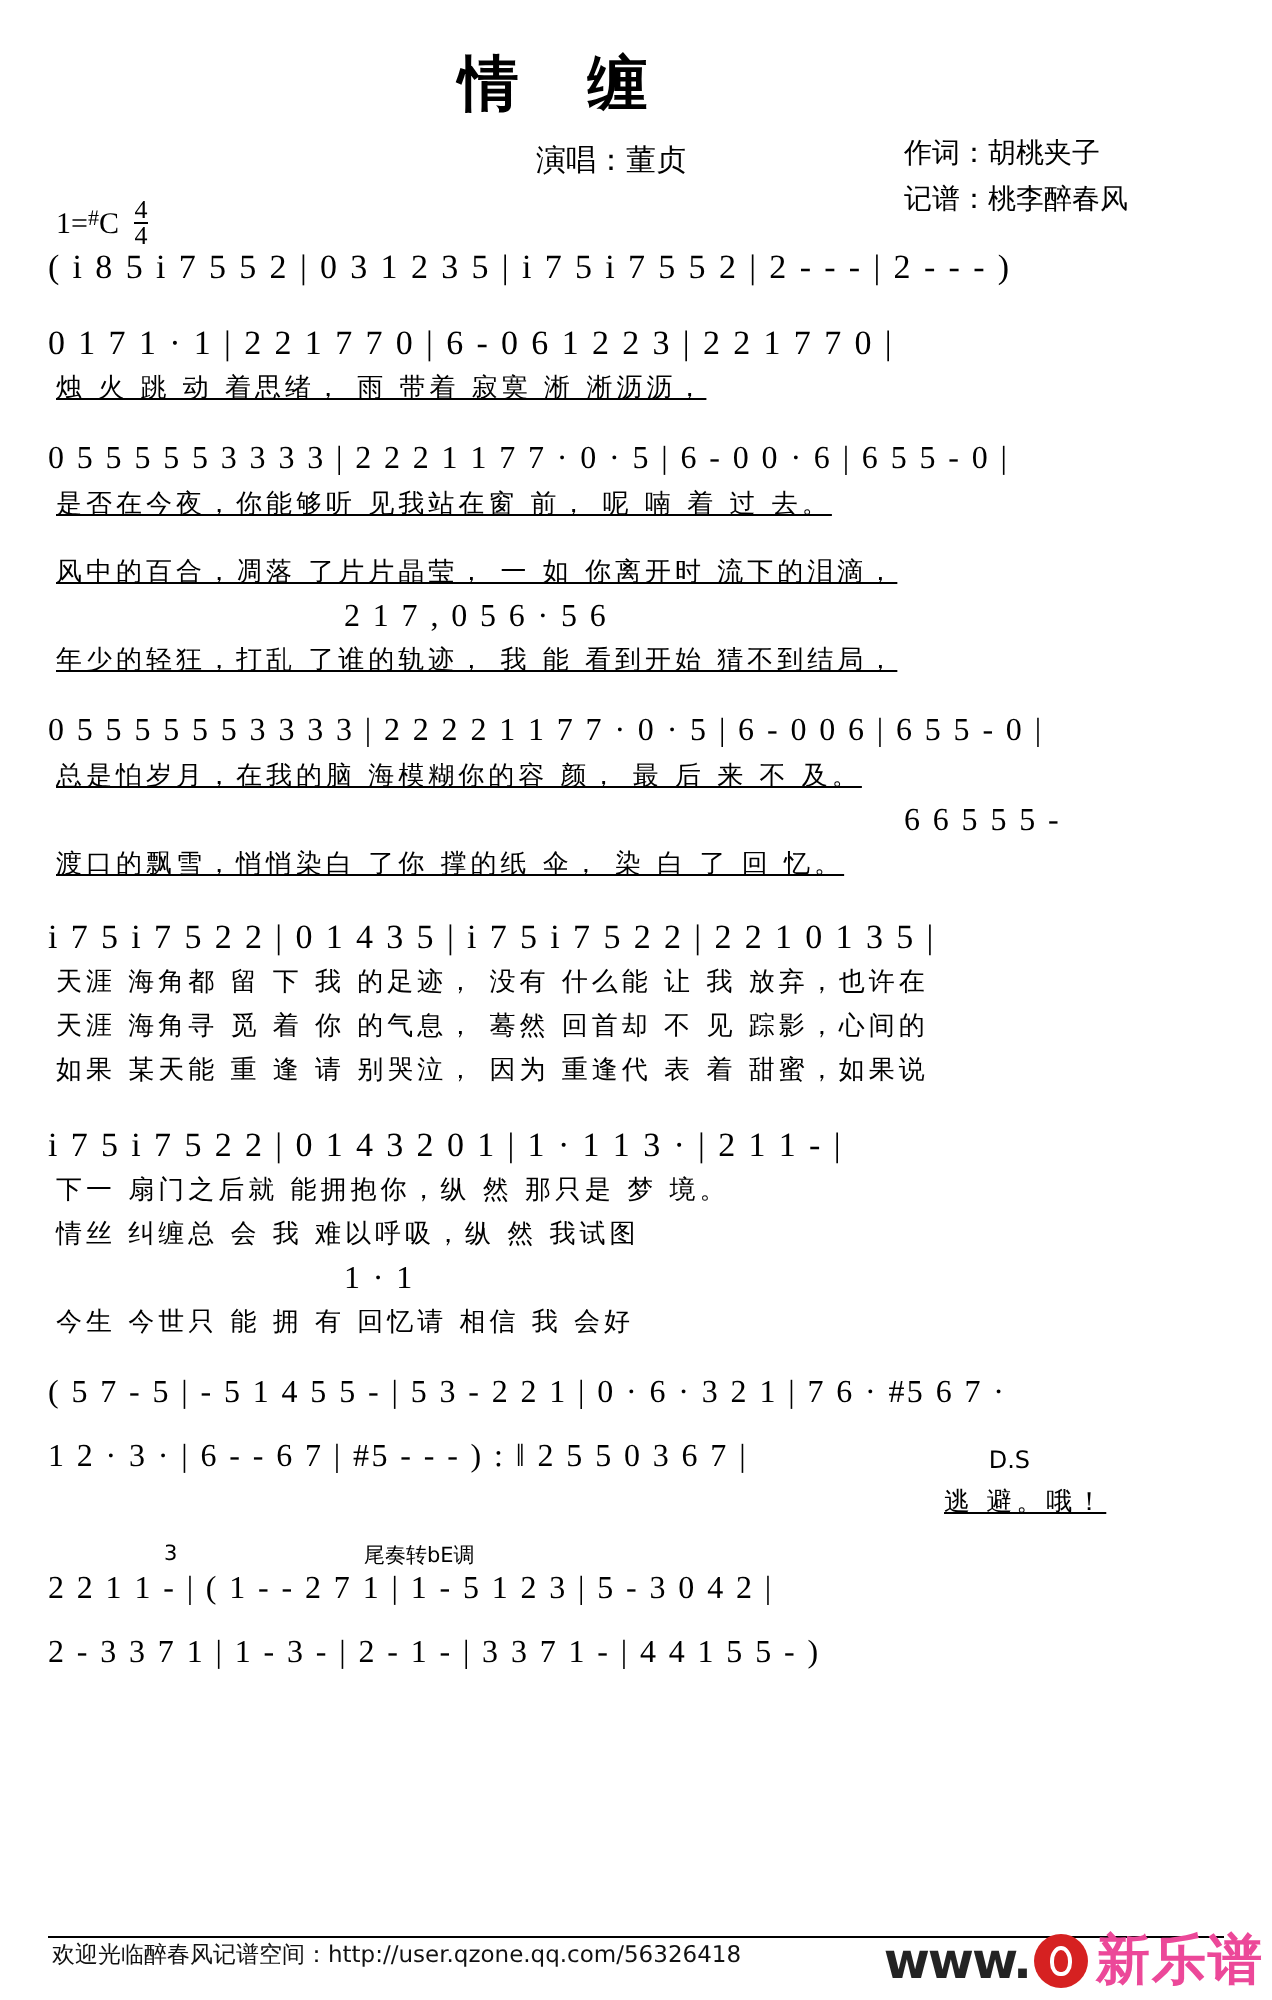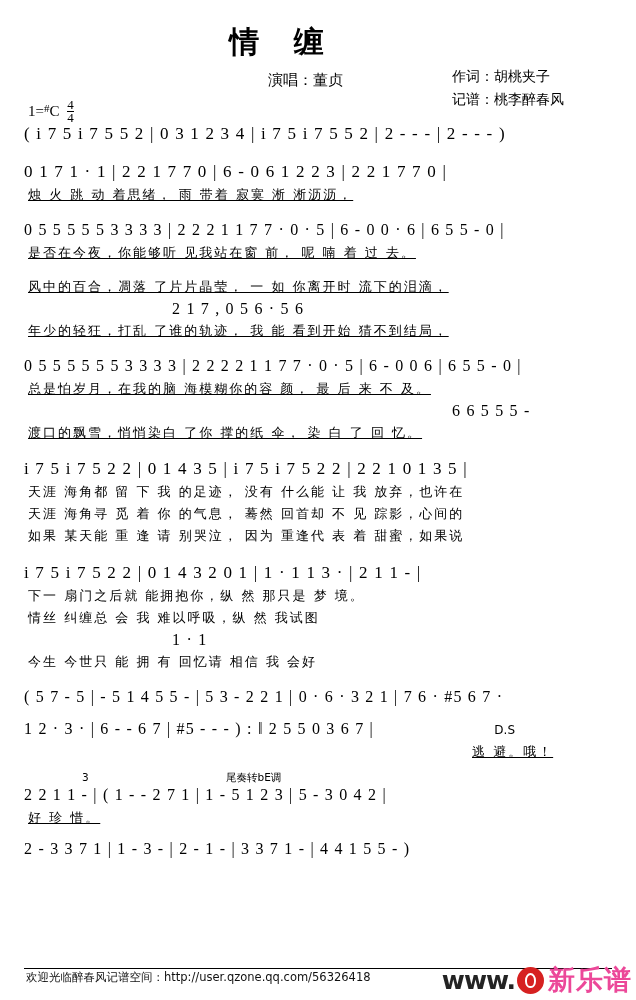--- a/index.html
+++ b/index.html
@@ -175,21 +175,21 @@
         <span class="num">4</span>
         <span class="den">4</span>
       </span>
     </div>
     <div class="singer">演唱：董贞</div>
     <div class="lyricist">作词：胡桃夹子</div>
     <div class="composer">记谱：桃李醉春风</div>
   </div>
 
   <div class="system">
-    <div class="notes">( i 7 5 i 7 5 5 2 | 0 3 1 2 3 4 | i 7 5 i 7 5 5 2 | 2 - - - | 2 - - - )</div>
+    <div class="notes">( i 8 5 i 7 5 5 2 | 0 3 1 2 3 5 | i 7 5 i 7 5 5 2 | 2 - - - | 2 - - - )</div>
   </div>
   <div class="spacer12"></div>
 
   <div class="system">
     <div class="notes">0 1 7 1 · 1 | 2 2 1 7 7 0 | 6 - 0 6 1 2 2 3 | 2 2 1 7 7 0 |</div>
     <div class="lyric">烛 火 跳  动  着思绪，     雨    带着 寂寞   淅 淅沥沥，</div>
   </div>
   <div class="spacer12"></div>
 
   <div class="system">
@@ -237,24 +237,23 @@
     <div style="position:relative;">
       <div class="lyric" style="padding-left:450px;">逃 避。哦！</div>
       <div class="ds" style="top:-18px;">D.S</div>
     </div>
   </div>
   <div class="spacer8"></div>
 
   <div class="system">
     <div class="tiny-top">
       <span style="left:60px;">3</span>
-      <span style="left:160px;margin-left:44px;">尾奏转bE调</span>
+      <span style="left:160px;">尾奏转bE调</span>
     </div>
     <div class="notes small">2 2 1 1 -  |  ( 1 - - 2 7 1 | 1 - 5 1 2 3 | 5 - 3 0 4 2 |</div>
-    <div class="lyric">好 珍 惜。</div>
   </div>
   <div class="spacer8"></div>
 
   <div class="system">
     <div class="notes small">2 - 3 3 7 1 | 1 - 3 - | 2 - 1 - | 3 3 7 1 - | 4 4 1 5 5 - )</div>
   </div>
 
   <div class="footer">
     <div class="hr"></div>
     <div class="footer-text">欢迎光临醉春风记谱空间：http://user.qzone.qq.com/56326418</div>

